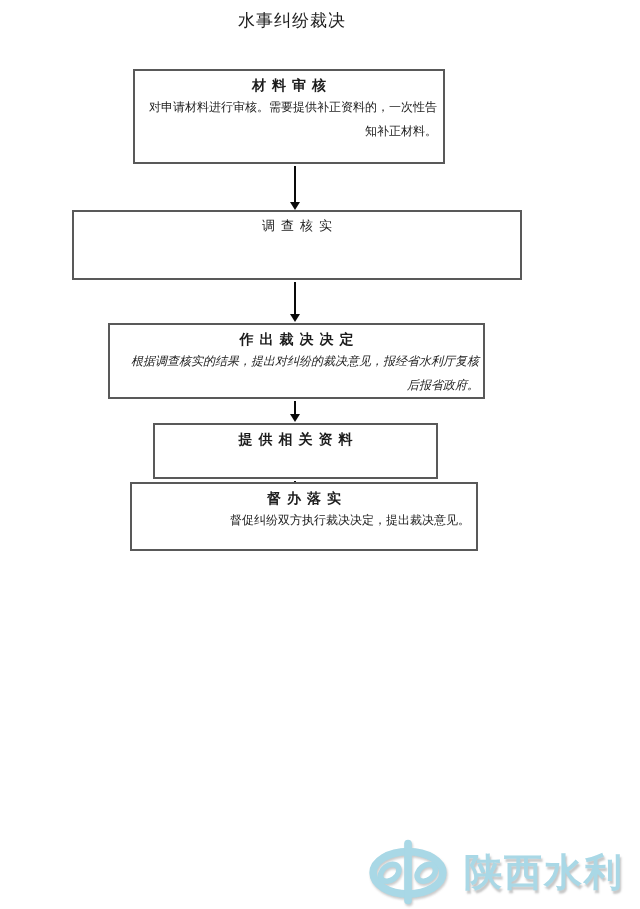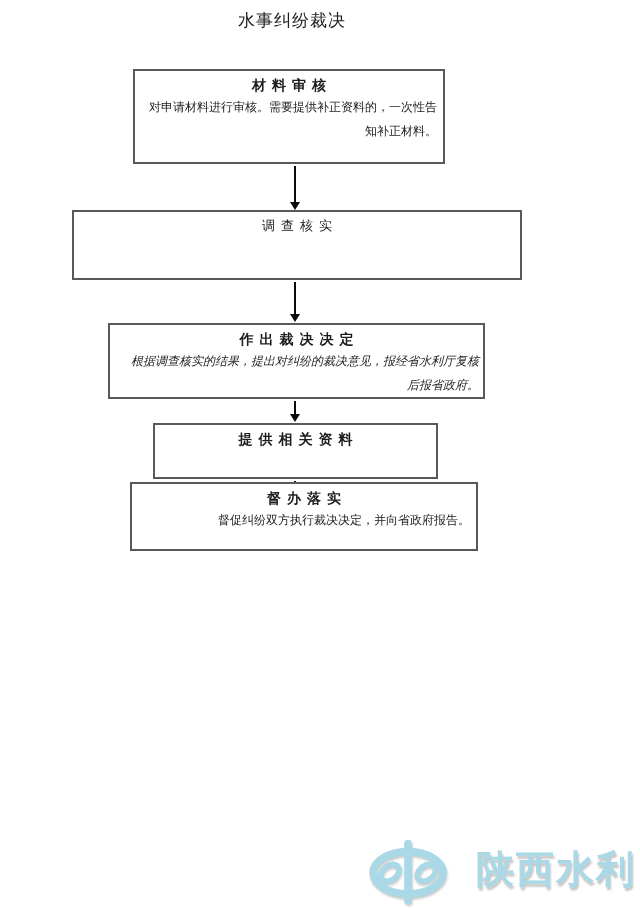--- a/index.html
+++ b/index.html
@@ -102,22 +102,22 @@
   }
   .logo-mark{
     width:80px; height:68px;
     filter:drop-shadow(1.5px 2px 1px rgba(140,140,140,0.45));
   }
   .logo-mark ellipse, .logo-mark rect{
     stroke:var(--logo-blue);
   }
   .logo-mark rect{fill:var(--logo-blue);}
   .logo-text{
-    margin-left:28px;
-    font-family:Liberation Mono, monospace;
+    margin-left:16px;
+    font-family:Liberation Sans, sans-serif;
     font-size:38px;
     font-weight:bold;
     letter-spacing:2px;
     color:var(--logo-blue);
     text-shadow:1.5px 2.5px 2px rgba(130,130,130,0.45);
     white-space:nowrap;
     line-height:68px;
   }
 </style>
 </head>
@@ -160,21 +160,21 @@
     <div class="box-title">提供相关资料</div>
   </div>
 
   <div class="arrow arrow-4">
     <div class="stem"></div>
       <div class="head"></div>
   </div>
 
   <div class="flow-box box-5">
     <div class="box-title">督办落实</div>
-    <div class="box-body">督促纠纷双方执行裁决决定，并向省政府报告。</div>
+    <div class="box-body">督促纠纷双方执行裁决决定，提出裁决意见。</div>
   </div>
 
   <div class="footer-logo">
     <svg class="logo-mark" viewBox="0 0 94 80" xmlns="http://www.w3.org/2000/svg" fill="none">
       <ellipse cx="47" cy="41" rx="41" ry="25" stroke-width="9"></ellipse>
       <ellipse cx="25.5" cy="41" rx="12" ry="8.5" stroke-width="6.5" transform="rotate(-38 25.5 41)"></ellipse>
       <ellipse cx="68.5" cy="41" rx="12" ry="8.5" stroke-width="6.5" transform="rotate(-38 68.5 41)"></ellipse>
       <rect x="42.5" y="2" width="9" height="76" rx="4.5" stroke-width="0"></rect>
     </svg>
     <div class="logo-text">陕西水利</div>

